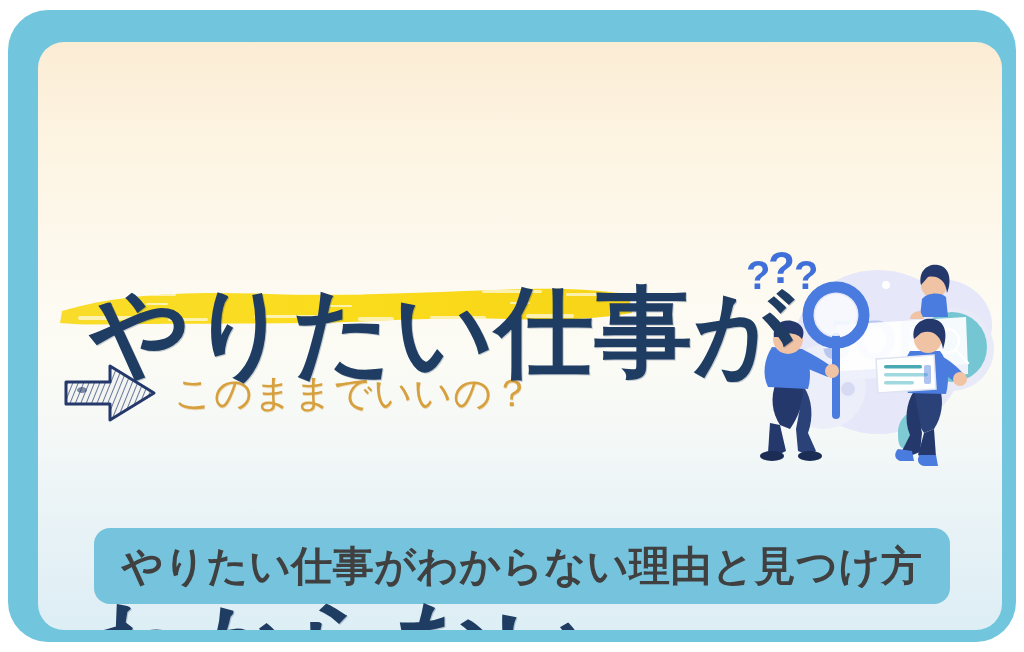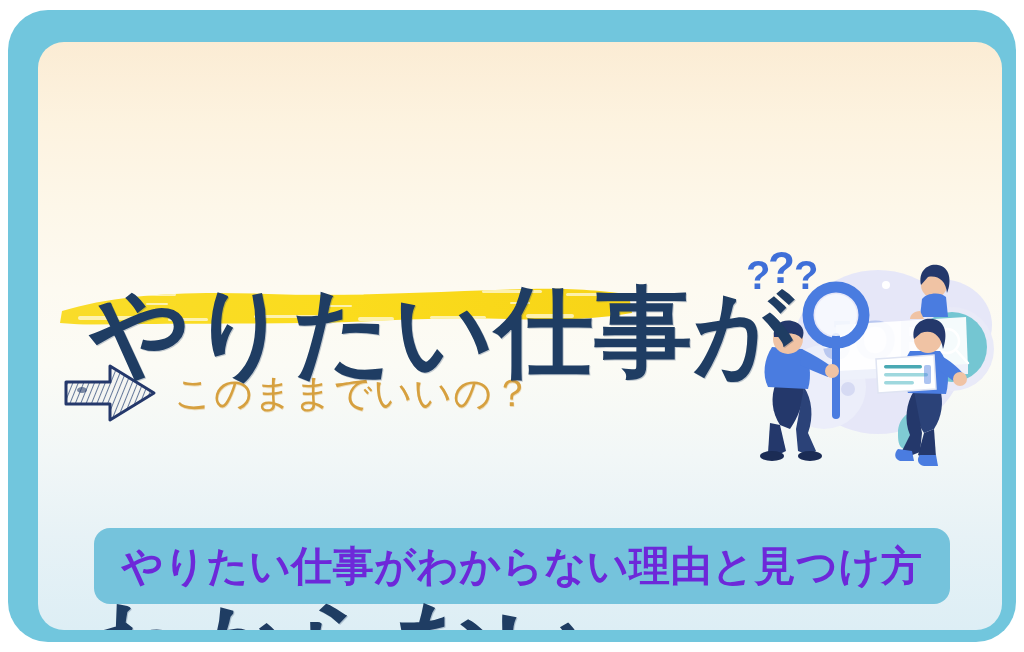--- a/index.html
+++ b/index.html
@@ -62,21 +62,21 @@
   #bullet0{left:22px;top:318px;}
   #bullet1{left:22px;top:406px;}
 
   
   .badge{
     position:absolute;left:56px;top:486px;width:856px;height:76px;
     background:#75c3dc;border-radius:16px;
     display:flex;align-items:center;justify-content:center;
   }
   .badge span{
-    color:#6d28d9;font-weight:700;font-size:41px;letter-spacing:.5px;
+    color:#404040;font-weight:700;font-size:41px;letter-spacing:.5px;
     white-space:pre;
   }
 
   
   .illus{position:absolute;left:690px;top:195px;width:280px;height:250px;}
   .illus svg{display:block;width:100%;height:100%;}
 </style>
 </head>
 <body>
 

